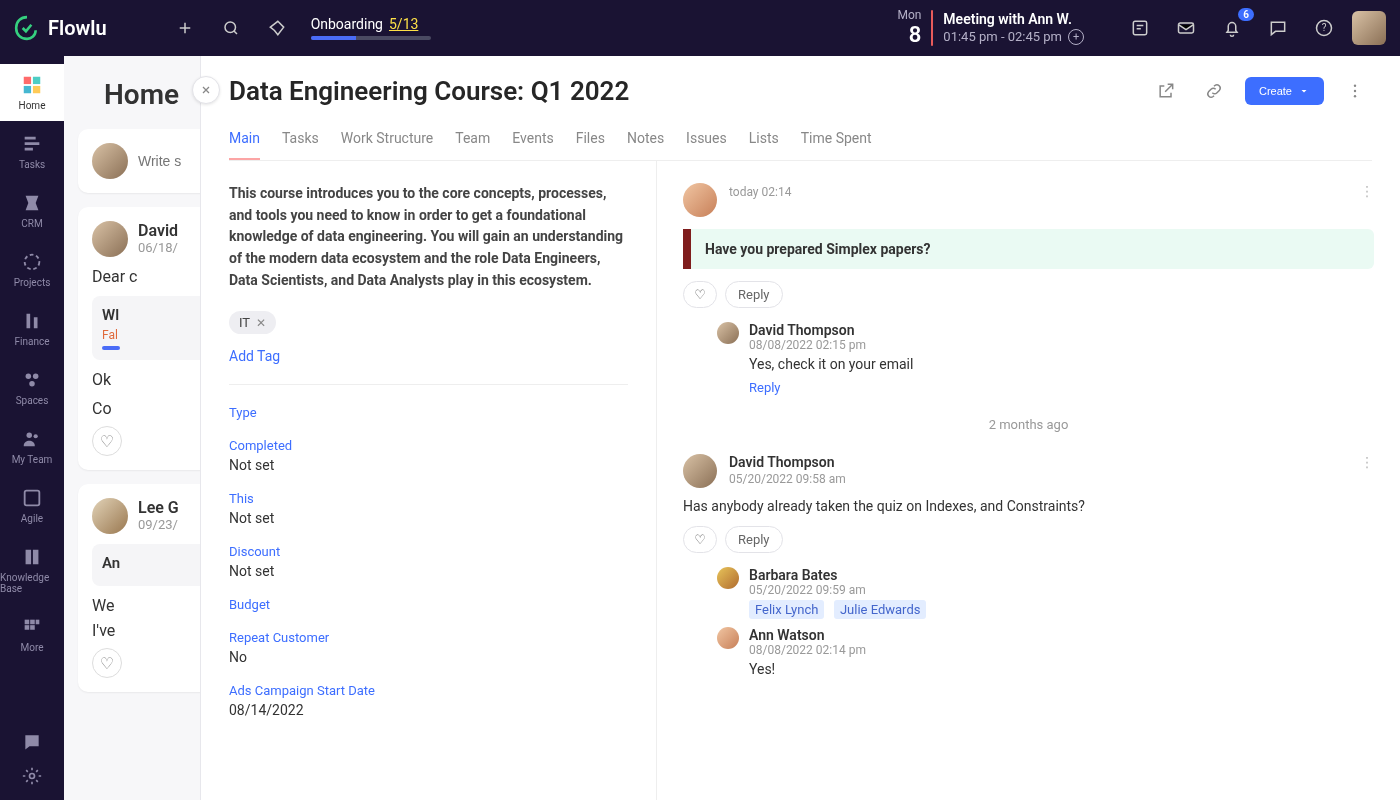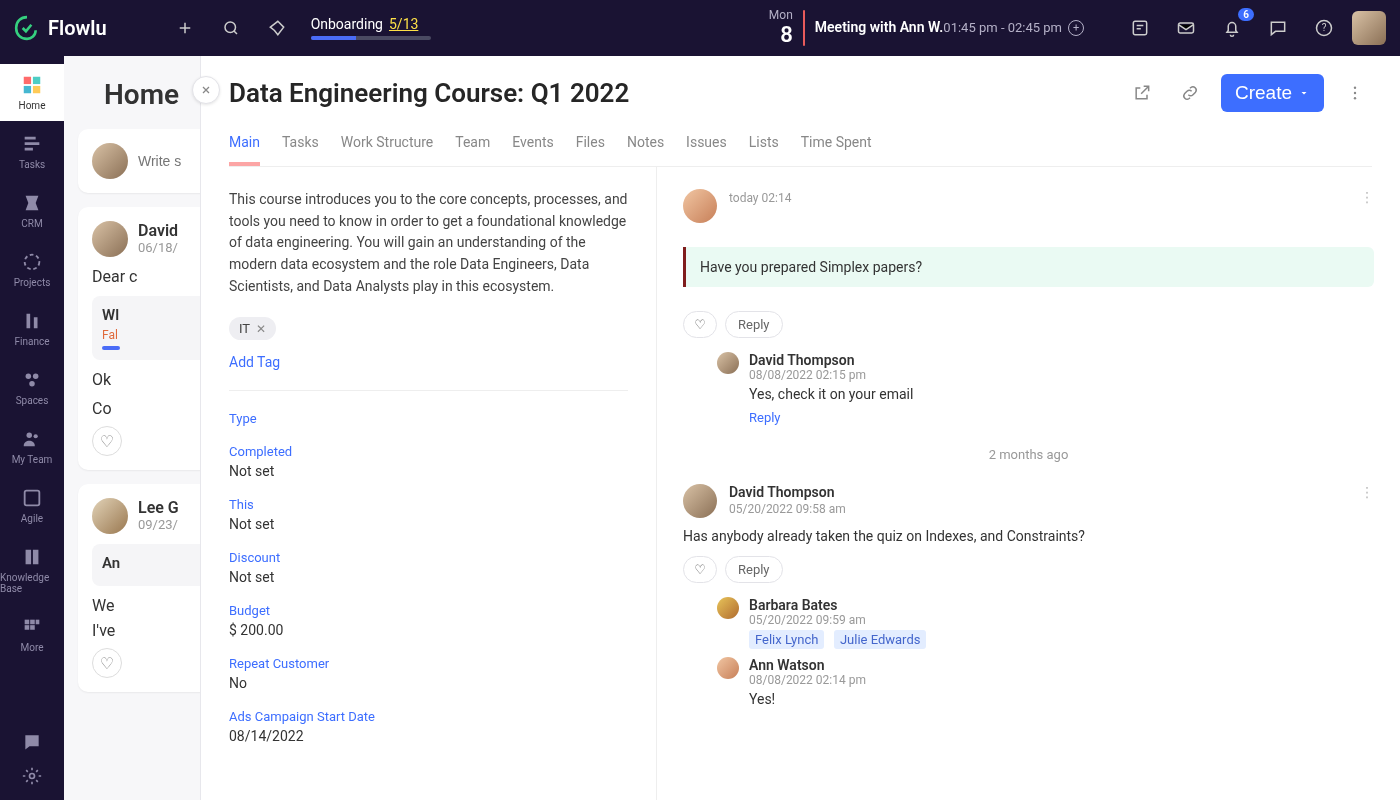--- a/index.html
+++ b/index.html
@@ -14,21 +14,21 @@
   .onboarding-top { display:flex; align-items:center; gap:6px; font-size:14px; }
   .onboarding-top .count { color:#fde047;text-decoration:underline; }
   .prog { width:120px; height:4px; background:#4a4a62; border-radius:2px; overflow:hidden; }
   .prog-fill { height:100%; background:#4a6cf7; }
   .topbar .spacer { flex: 1; }
   .date-block { display:flex; align-items:center; gap:10px; }
   .date-text { display:flex; flex-direction:column; align-items:flex-end; line-height:1.1; }
   .date-text .dow { color:#b4b0c7; font-size:12px; }
   .date-text .day { font-size:22px; font-weight:600; }
   .vrule { width:2px; height:36px; background:#e85b5b; border-radius:1px; }
-  .meeting { display:flex; flex-direction:row; line-height:1.25; }
+  .meeting { display:flex; flex-direction:column; line-height:1.25; }
   .meeting .title { font-size:14px; font-weight:600; }
   .meeting .time { font-size:13px; color:#b4b0c7; display:flex; align-items:center; gap:6px;text-align:right;}
   .add-circ { width:16px;height:16px;border-radius:50%;border:1px solid #b4b0c7;display:inline-flex;align-items:center;justify-content:center;font-size:11px;color:#b4b0c7;}
   .bell-wrap { position:relative; }
   .badge { position:absolute; top:-2px; right:-4px; background:#3d6eff; color:#fff; font-size:10px; border-radius:8px; padding:1px 5px; font-weight:600; }
   .avatar { width:34px;height:34px;border-radius:6px;background:#c9a; }
   .avatar.round { border-radius:50%; }
 
   
   .rail { position:absolute; top:56px; left:0; bottom:0; width:64px; background:#1a1333; display:flex; flex-direction:column; align-items:center; padding-top:8px; gap:2px;}
@@ -51,47 +51,47 @@
   .feed-card .meta { font-size:13px; color:#999; }
   .like { width:30px;height:30px;border:1px solid #ddd;border-radius:15px;display:inline-flex;align-items:center;justify-content:center;color:#888; margin-top:8px;}
 
   
   .panel-close { position:absolute; top:76px; left:192px; width:28px;height:28px;border-radius:50%;background:#fff;border:1px solid #e3e3e8;display:flex;align-items:center;justify-content:center;color:#888;cursor:pointer;z-index:5;box-shadow:0 1px 3px rgba(0,0,0,.1);}
   .panel { position:absolute; top:56px; left:200px; right:0; bottom:0; background:#fff; border-left:1px solid #e7e7ec; display:flex; flex-direction:column; }
   .panel-head { padding:18px 28px 0 28px; }
   .panel-head-top { display:flex; align-items:center; gap:14px; }
   .panel-title { font-size:26px; font-weight:600; color:#262626; flex:1; }
   .head-icon { width:34px;height:34px;display:flex;align-items:center;justify-content:center;color:#888;cursor:pointer;border-radius:6px;}
-  .create-btn { background:#3d6eff; color:#fff; border:none; border-radius:6px; padding:8px 14px; font-size:19px; font-weight:500; display:flex; align-items:center; gap:6px; cursor:pointer;}
+  .create-btn { background:#3d6eff; color:#fff; border:none; border-radius:6px; padding:8px 14px; font-size:11px; font-weight:500; display:flex; align-items:center; gap:6px; cursor:pointer;}
   .panel-tabs { display:flex; gap:22px; margin-top:14px; border-bottom:1px solid #eee; }
   .panel-tab { padding:8px 0 12px 0; font-size:14px; color:#888; cursor:pointer; }
-  .panel-tab.active { color:#3d6eff; border-bottom:4px solid #fca5a5; }
+  .panel-tab.active { color:#3d6eff; border-bottom:2px solid #fca5a5; }
 
   .panel-body { flex:1; display:flex; overflow:hidden; }
   .left-col { width:456px; border-right:1px solid #eee; padding:22px 28px; overflow-y:auto; font-size:14px; color:#444;}
-  .desc { line-height:1.55; }
+  .desc { line-height:1.55;font-weight:bold; }
   .tag-chip { display:inline-flex; align-items:center; gap:6px; background:#eeeef2; border-radius:14px; padding:4px 10px; font-size:13px; margin-top:20px;}
   .tag-x { font-size:12px; color:#888; cursor:pointer;}
   .add-tag { display:block; margin-top:14px; color:#3d6eff; font-size:14px; cursor:pointer; }
   .hr { height:1px; background:#eee; margin:20px 0;}
   .field { margin-bottom:18px; }
   .field .lbl { color:#3d6eff; font-size:13px; margin-bottom:4px;}
   .field .val { color:#333; font-size:14px;}
 
   .right-col { flex:1; padding:22px 26px; overflow-y:auto; font-size:14px;}
   .appt-card { border:1px solid #15c28b; border-radius:8px; padding:16px 18px; position:relative; display:flex; align-items:center; gap:12px; margin-bottom:24px;}
   .appt-badge { position:absolute; top:-11px; right:20px; background:#15c28b; color:#fff; font-size:12px; padding:3px 10px; border-radius:4px; font-weight:500;}
   .appt-icon { color:#b23da8; }
   .appt-title { font-weight:500; color:#333; }
   .appt-time { margin-left:auto; color:#888; font-size:13px;}
   .activity .who { font-weight:600; color:#333;}
   .activity .act { color:#888; font-weight:400;}
   .activity .you { color:#333;}
   .activity .ts { color:#999; font-size:12px; margin-top:2px;}
-  .quote { border-left:3px solid #7f1d1d; background:#eafaf3; padding:12px 14px; border-radius:0 6px 6px 0; margin:24px 0; color:#333;}
+  .quote { border-left:8px solid #7f1d1d; background:#eafaf3; padding:12px 14px; border-radius:0 6px 6px 0; margin:12px 0; color:#333;font-weight:bold;}
   .reply-row { display:flex; gap:8px; align-items:center;}
   .pill { display:inline-flex; align-items:center; justify-content:center; border:1px solid #e3e3e8; border-radius:16px; padding:5px 12px; color:#666; font-size:13px; cursor:pointer;}
   .pill.heart { width:34px; padding:5px 0;}
   .thread { margin-top:14px; padding-left:34px;}
   .thread .sub { display:flex; gap:10px; margin-bottom:4px; align-items:flex-start;}
   .thread .sub .mini-av { width:22px;height:22px;border-radius:50%;background:#cba;}
   .thread .msg { margin-left:32px; margin-bottom:8px; color:#333;}
   .thread .ts2 { color:#999; font-size:12px;}
   .reply-link { color:#3d6eff; font-size:13px; cursor:pointer; margin-left:32px;}
   .divider-ago { color:#999; text-align:center; margin:22px 0; font-size:13px;}
@@ -380,21 +380,20 @@
           <div class="field">
             <div class="lbl">This</div>
             <div class="val">Not set</div>
           </div>
           <div class="field">
             <div class="lbl">Discount</div>
             <div class="val">Not set</div>
           </div>
           <div class="field">
             <div class="lbl">Budget</div>
-            <div class="val">$ 200.00</div>
           </div>
           <div class="field">
             <div class="lbl">Repeat Customer</div>
             <div class="val">No</div>
           </div>
           <div class="field">
             <div class="lbl">Ads Campaign Start Date</div>
             <div class="val">08/14/2022</div>
           </div>
         </div>

